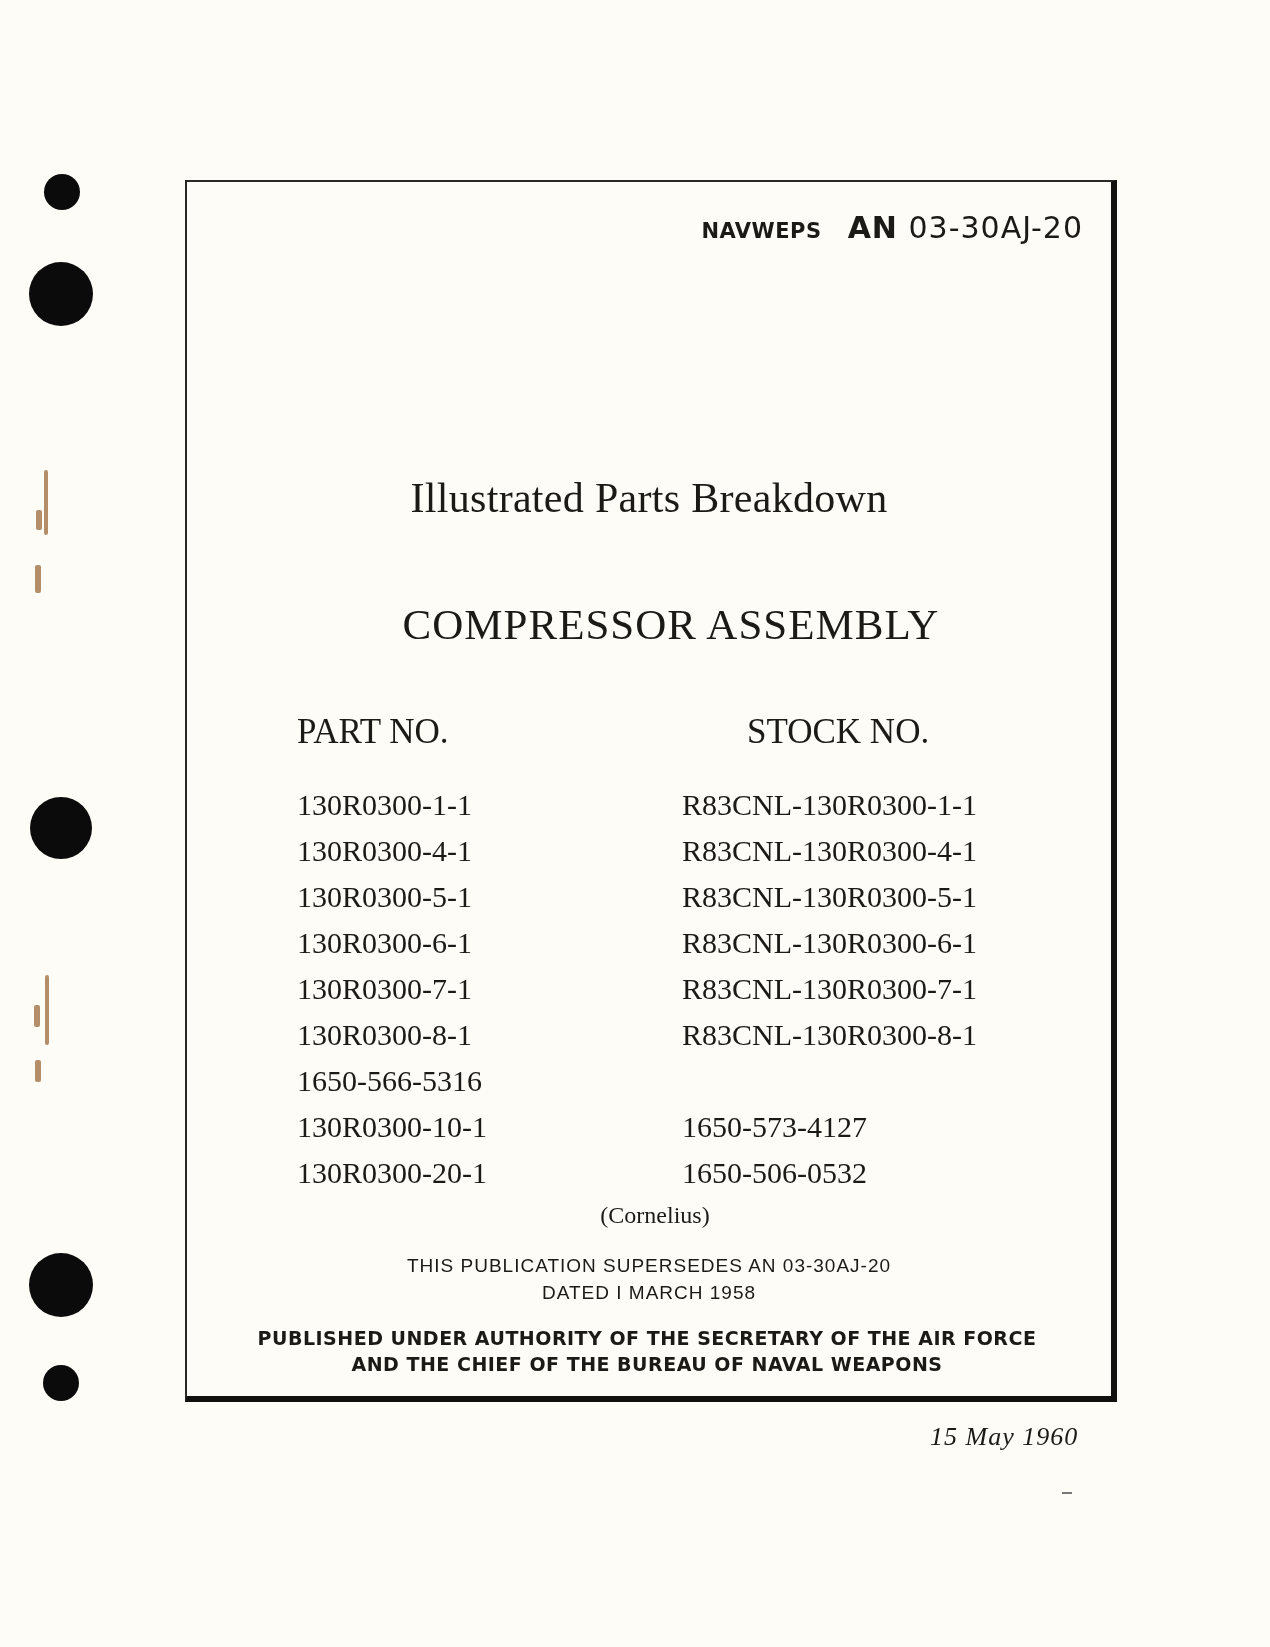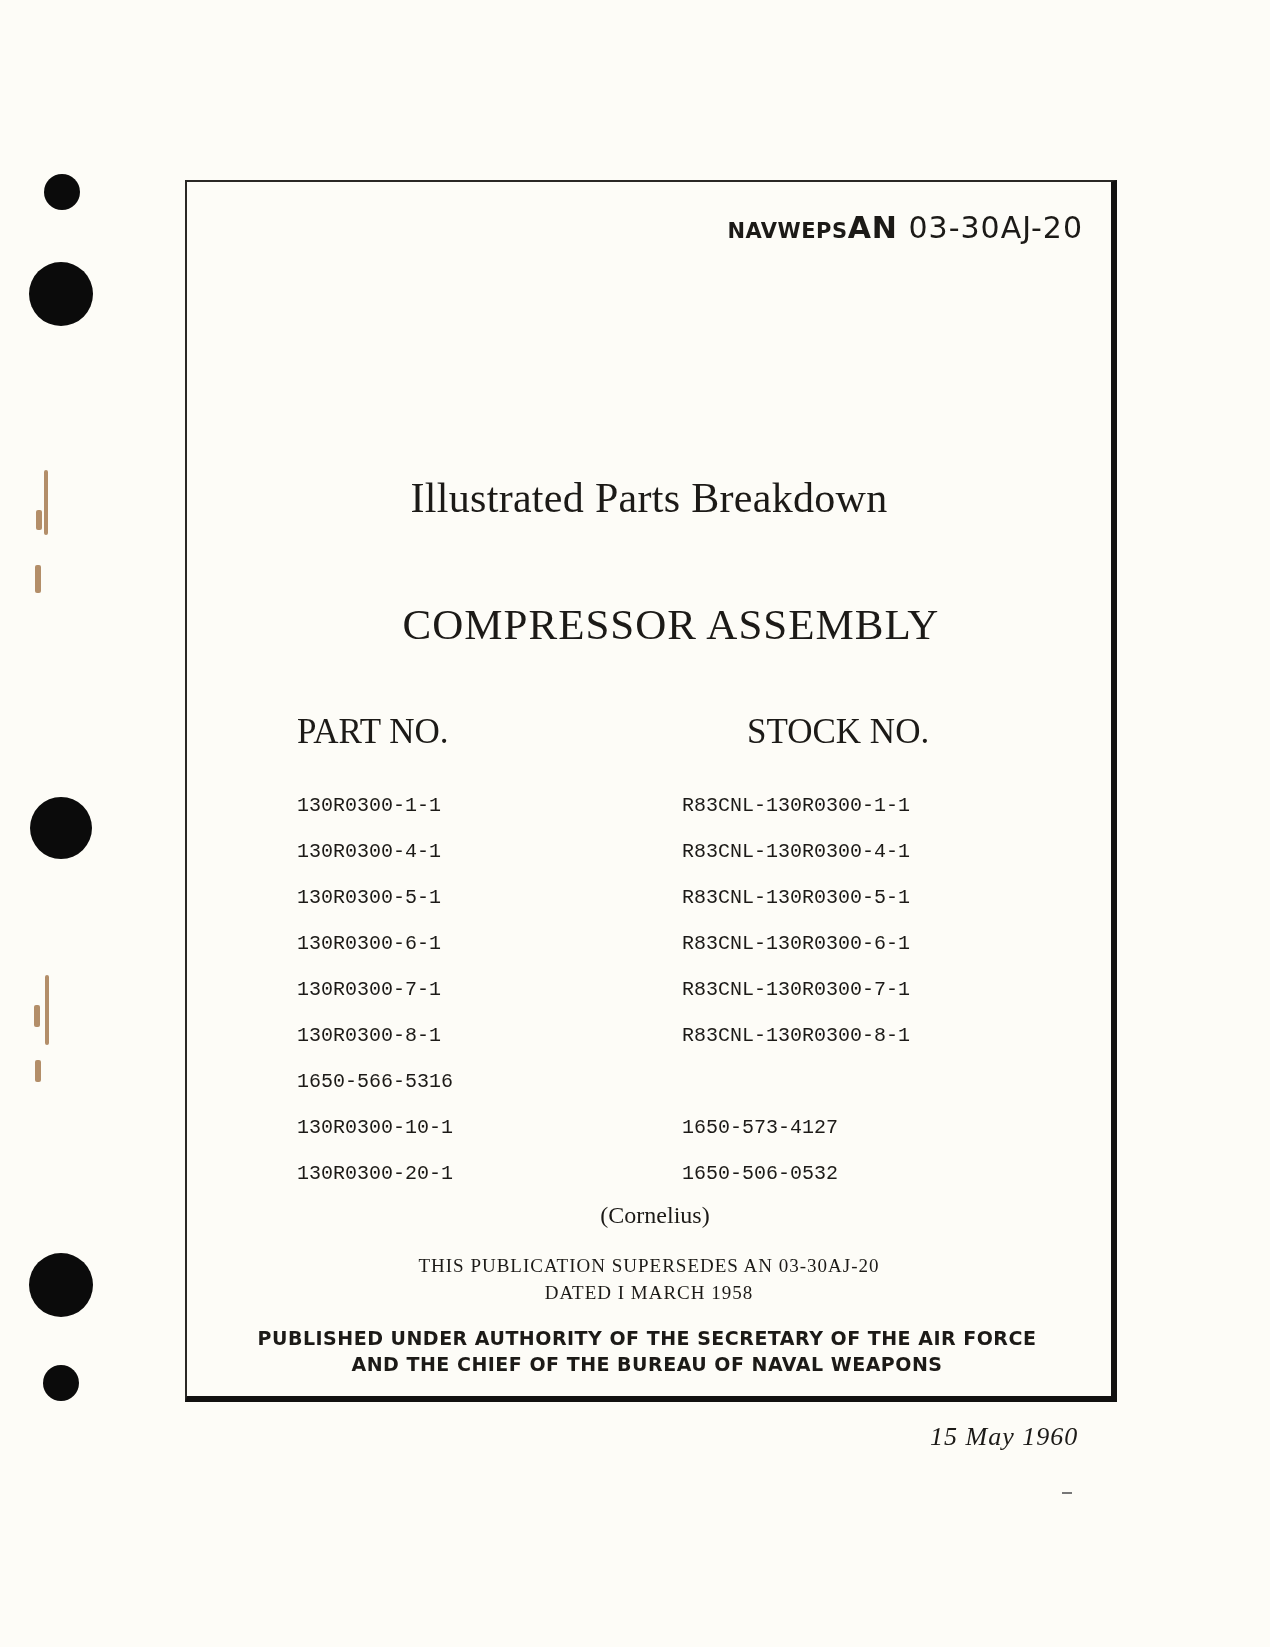--- a/index.html
+++ b/index.html
@@ -21,49 +21,49 @@
     width: 932px; height: 1222px;
     border-top: 2px solid #2a2825;
     border-left: 2px solid #2a2825;
     border-right: 6px solid #121110;
     border-bottom: 6px solid #121110;
     box-sizing: border-box;
   }
   .pubnum {
     position: absolute; right: 28px; top: 28px;
     font-family: "DejaVu Sans", sans-serif;
-    display: flex; align-items: baseline; 
+    display: flex; align-items: baseline; gap: 26px;
   }
   .pubnum .org { font-size: 21px; font-weight: bold; letter-spacing: 0.5px; }
   .pubnum .num { font-size: 30px; letter-spacing: 1px; }
   .pubnum .an { font-weight: bold; }
   .title {
     position: absolute; left: 0; right: 0; top: 292px;
     text-align: center; font-size: 42px; letter-spacing: 0.3px;
   }
   .subtitle {
     position: absolute; left: 0; right: 0; top: 418px;
     text-align: center; font-size: 43px; letter-spacing: 1px; margin-left: 44px;
   }
   .parts {
     position: absolute; left: 110px; top: 530px; width: 760px;
   }
   .parts .hdr { display: flex; font-size: 35px; height: 70px; }
   .parts .hdr .c1 { width: 385px; }
   .parts .hdr .c2 { padding-left: 65px; }
-  .parts .row { display: flex; font-size: 20px; height: 46px; align-items: center; font-family: Liberation Mono, monospace; }
+  .parts .row { display: flex; font-size: 30px; height: 46px; align-items: center; }
   .parts .row .c1 { width: 385px; }
   .parts .row .c2 { }
   .mfr {
     position: absolute; left: 12px; right: 0; top: 1020px;
     text-align: center; font-size: 24px;
   }
   .supersede {
     position: absolute; left: 0; right: 0; top: 1070px;
-    text-align: center; font-family: Liberation Serif, serif;
+    text-align: center; font-family: Liberation Sans, sans-serif;
     font-size: 19px; letter-spacing: 1px; line-height: 27px;
   }
   .authority {
     position: absolute; left: 0; right: 4px; top: 1143px;
     text-align: center; font-family: "DejaVu Sans", sans-serif;
     font-weight: bold; font-size: 19px; letter-spacing: 0.5px; line-height: 26px;
   }
   .date {
     position: absolute; left: 930px; top: 1422px;
     font-size: 26px; font-style: italic; letter-spacing: 1px;

